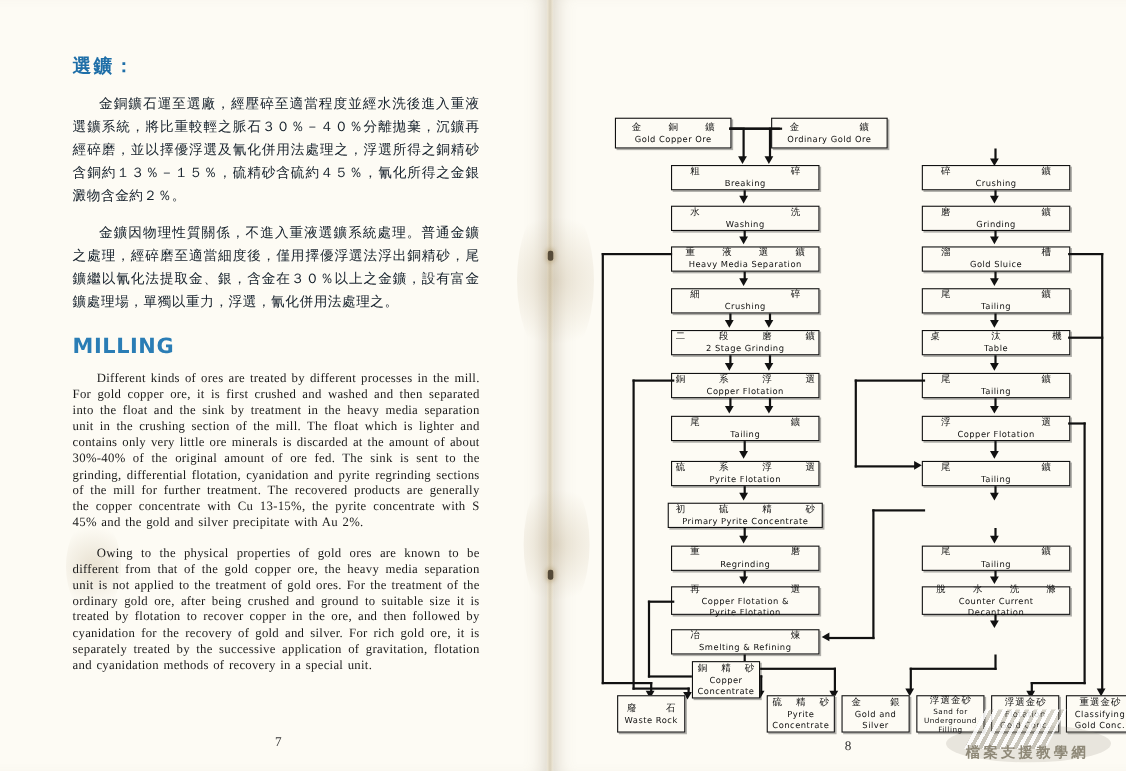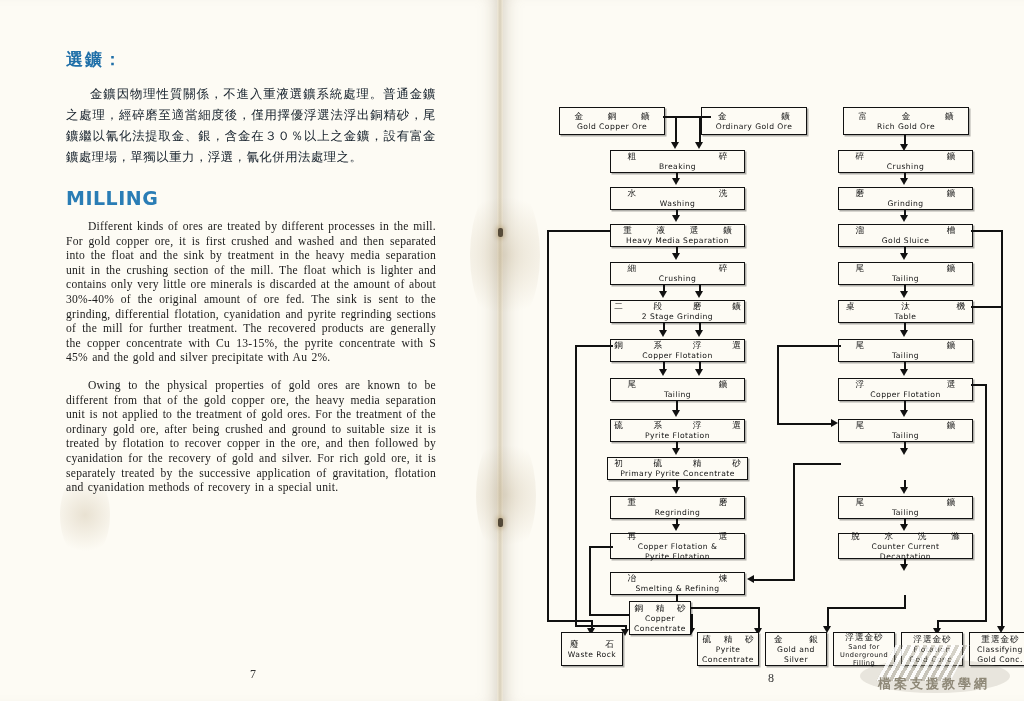--- a/index.html
+++ b/index.html
@@ -91,42 +91,39 @@
   <div id="gutter"></div>
   <div class="staple" style="top:228px"></div>
   <div class="staple" style="top:518px"></div>
   <div class="smudge" style="left:470px;top:180px;width:70px;height:150px"></div>
   <div class="smudge" style="left:476px;top:430px;width:60px;height:130px"></div>
   <div class="smudge" style="left:60px;top:470px;width:50px;height:90px"></div>
 </div>
 
 <div id="left-col">
   <h1 class="cn-head">選鑛：</h1>
+  <p class="cn-p">金銅鑛石運至選廠，經壓碎至適當程度並經水洗後進入重液選鑛系統，將比重較輕之脈石３０％－４０％分離拋棄，沉鑛再經碎磨，並以擇優浮選及氰化併用法處理之，浮選所得之銅精砂含銅約１３％－１５％，硫精砂含硫約４５％，氰化所得之金銀澱物含金約２％。</p>
   <p class="cn-p">金鑛因物理性質關係，不進入重液選鑛系統處理。普通金鑛之處理，經碎磨至適當細度後，僅用擇優浮選法浮出銅精砂，尾鑛繼以氰化法提取金、銀，含金在３０％以上之金鑛，設有富金鑛處理場，單獨以重力，浮選，氰化併用法處理之。</p>
   <h2 class="en-head">MILLING</h2>
   <p class="en-p">Different kinds of ores are treated by different processes in the mill. For gold copper ore, it is first crushed and washed and then separated into the float and the sink by treatment in the heavy media separation unit in the crushing section of the mill. The float which is lighter and contains only very little ore minerals is discarded at the amount of about 30%-40% of the original amount of ore fed. The sink is sent to the grinding, differential flotation, cyanidation and pyrite regrinding sections of the mill for further treatment. The recovered products are generally the copper concentrate with Cu 13-15%, the pyrite concentrate with S 45% and the gold and silver precipitate with Au 2%.</p>
   <p class="en-p">Owing to the physical properties of gold ores are known to be different from that of the gold copper ore, the heavy media separation unit is not applied to the treatment of gold ores. For the treatment of the ordinary gold ore, after being crushed and ground to suitable size it is treated by flotation to recover copper in the ore, and then followed by cyanidation for the recovery of gold and silver. For rich gold ore, it is separately treated by the successive application of gravitation, flotation and cyanidation methods of recovery in a special unit.</p>
 </div>
 <div class="folio" style="left:250px;top:667px">7</div>
 <div class="folio" style="left:768px;top:671px">8</div>
 
 <div id="chart">
 
 
   <div class="nbox wide" style="left:56px;top:107px;width:106px;height:28px">
     <div class="cn">金 銅 鑛</div>
     <div class="en">Gold Copper Ore</div>
   </div>
   <div class="nbox wide" style="left:198px;top:107px;width:106px;height:28px">
     <div class="cn" style="letter-spacing:26px;text-indent:26px">金 鑛</div>
     <div class="en">Ordinary Gold Ore</div>
-  </div>
-  <div class="nbox wide" style="left:340px;top:107px;width:126px;height:28px">
-    <div class="cn" style="letter-spacing:16px;text-indent:16px">富 金 鑛</div>
-    <div class="en">Rich Gold Ore</div>
   </div>
 
   <div class="ln lnh" style="left:160px;top:116px;width:46px"></div>
   <div class="ln lnv" style="left:172px;top:116px;height:29px"></div>
   <div class="arw d" style="left:168px;top:142px"></div>
   <div class="ln lnh" style="left:160px;top:116px;width:12px"></div>
   <div class="ln lnh" style="left:160px;top:116px;width:48px"></div>
   <div class="ln lnv" style="left:196px;top:116px;height:29px"></div>
   <div class="arw d" style="left:192px;top:142px"></div>
   <div class="ln lnv" style="left:401px;top:135px;height:12px"></div>

